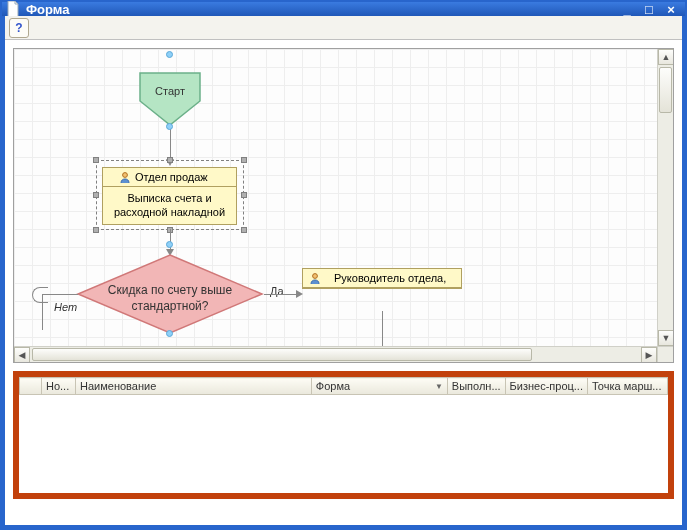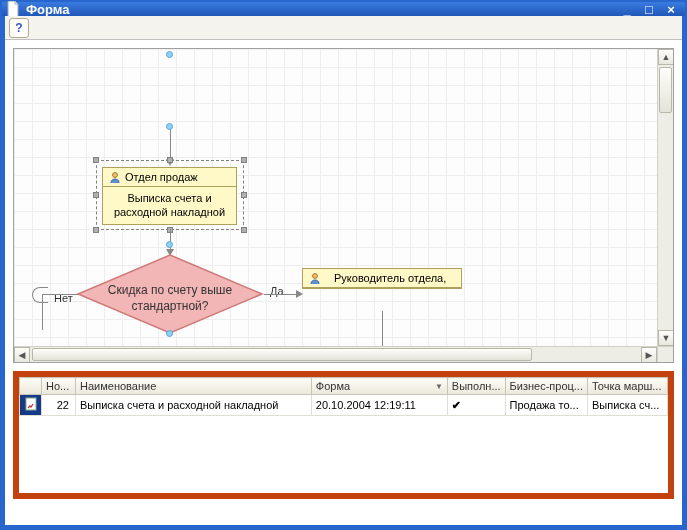--- a/index.html
+++ b/index.html
@@ -91,21 +91,21 @@
   .shape { position:absolute; }
   .start-shape { left:120px; top:18px; }
   .start-shape svg { display:block; }
   .start-label { position:absolute; width:100%; top:18px; text-align:center; font-size:11px; color:#333; }
 
   .proc-box {
     position:absolute; left:88px; top:118px; width:135px;
     border:1px solid #B0A060; background:#FFF9C8;
   }
   .proc-box .head {
-    border-bottom:1px solid #B0A060; padding:3px 6px;
+    border-bottom:1px solid #B0A060; padding:3px 16px;
     display:flex; align-items:center; gap:4px;
   }
   .proc-box .body { padding:4px 6px; text-align:center; line-height:1.3; }
   .sel-wrap {
     position:absolute; left:82px; top:111px; width:148px; height:70px;
     border:1px dashed #808080; pointer-events:none;
   }
   .sel-handle {
     position:absolute; width:6px; height:6px; background:#B0B0B0;
     border:1px solid #808080;
@@ -181,20 +181,26 @@
 
   <div class="client">
     <div class="toolbar">
       <div class="helpbtn">?</div>
     </div>
 
     <div class="diagram-frame">
       <div class="canvas-wrap">
         <div class="canvas">
 
+          <div class="shape start-shape">
+            <svg width="72" height="64" viewBox="0 0 72 64">
+              <path d="M6 6 H66 V34 L36 58 L6 34 Z" fill="#B5E5C4" stroke="#6BB089" stroke-width="1.5"></path>
+            </svg>
+            <div class="start-label">Старт</div>
+          </div>
 
           <div class="arrow-line arrow-v" style="left:156px; top:78px; height:34px;"></div>
           <div class="arrow-head down" style="left:152px; top:110px;"></div>
 
           <div class="conn-dot" style="left:152px; top:2px;"></div>
           <div class="conn-dot" style="left:152px; top:74px;"></div>
 
           <div class="sel-wrap">
             <div class="sel-handle" style="left:-4px; top:-4px;"></div>
             <div class="sel-handle" style="right:-4px; top:-4px;"></div>
@@ -223,21 +229,21 @@
           <div class="conn-dot" style="left:152px; top:192px;"></div>
 
           <div class="shape decision">
             <svg width="188" height="82" viewBox="0 0 188 82">
               <path d="M94 2 L186 41 L94 80 L2 41 Z" fill="#F2B6B6" stroke="#D07878" stroke-width="1.5"></path>
             </svg>
             <div class="decision-label">Скидка по счету выше стандартной?</div>
           </div>
           <div class="conn-dot" style="left:152px; top:281px;"></div>
 
-          <div class="edge-label" style="left:40px; top:243px;">Нет</div>
+          <div class="edge-label" style="left:40px; top:252px;font-style:italic;">Нет</div>
           <div class="arrow-line arrow-h" style="left:28px; top:245px; width:36px;"></div>
           <div class="arrow-line arrow-v" style="left:28px; top:245px; height:36px;"></div>
           <div style="position:absolute; left:18px; top:238px; width:16px; height:16px; border:1px solid #888; border-right:none; border-radius:8px 0 0 8px;"></div>
 
           <div class="edge-label" style="left:256px; top:236px;">Да</div>
           <div class="arrow-line arrow-h" style="left:250px; top:245px; width:34px;"></div>
           <div class="arrow-head right" style="left:282px; top:241px;"></div>
 
           <div class="proc-box2">
             <div class="head">
@@ -286,30 +292,18 @@
             <th></th>
             <th>Но...</th>
             <th>Наименование</th>
             <th><span>Форма</span><span class="sort-ind">▼</span></th>
             <th>Выполн...</th>
             <th>Бизнес-проц...</th>
             <th>Точка марш...</th>
           </tr>
         </thead>
         <tbody id="grid-body">
-            <tr class="row-sel">
-              <td class="idxcell"><span class="doc-glyph"><svg viewBox="0 0 12 14" width="12" height="14">
-                    <rect x="1" y="1" width="10" height="12" fill="#fff" stroke="#8a8"></rect>
-                    <path d="M3 11l2-2 1 1 2-3" fill="none" stroke="#c33" stroke-width="1.3"></path>
-                  </svg></span></td>
-              <td class="numcell">22</td>
-              <td>Выписка счета и расходной накладной</td>
-              <td>20.10.2004 12:19:11</td>
-              <td><span class="chk">✔</span></td>
-              <td>Продажа то...</td>
-              <td>Выписка сч...</td>
-            </tr>
           </tbody>
       </table>
     </div>
 
   </div>
 </div>
 
 </body></html>

